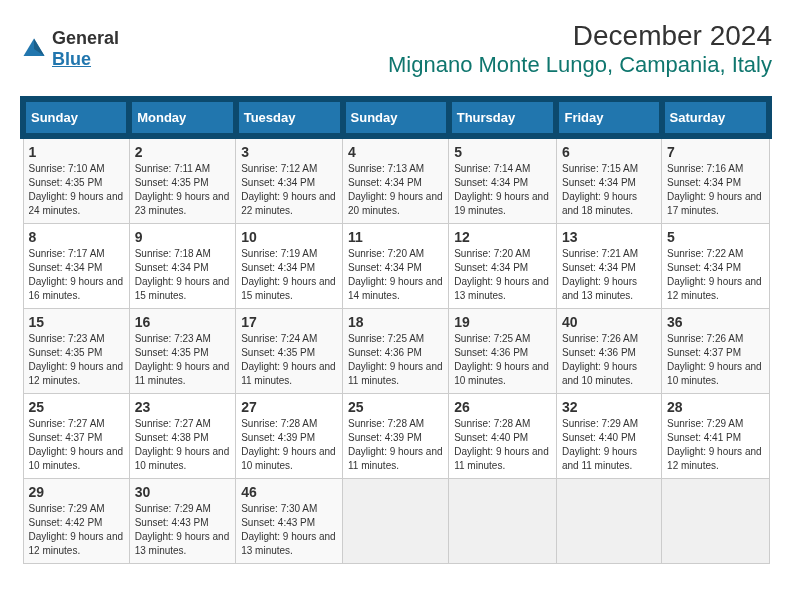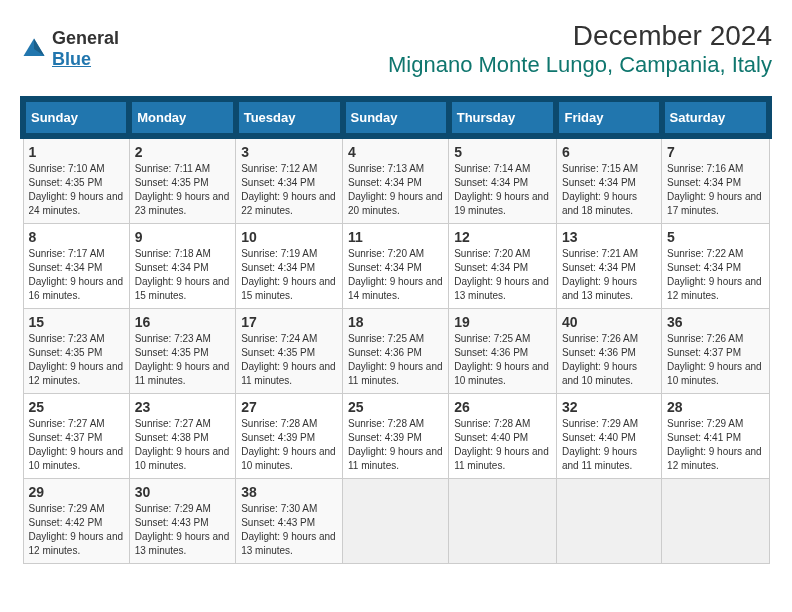--- a/index.html
+++ b/index.html
@@ -244,21 +244,21 @@
       <tr>
         <td>
         <span class="day-number">29</span>
         <span class="day-info">Sunrise: 7:29 AM<br>Sunset: 4:42 PM<br>Daylight: 9 hours and 12 minutes.</span>
       </td>
         <td>
         <span class="day-number">30</span>
         <span class="day-info">Sunrise: 7:29 AM<br>Sunset: 4:43 PM<br>Daylight: 9 hours and 13 minutes.</span>
       </td>
         <td>
-        <span class="day-number">38</span>
+        <span class="day-number">46</span>
         <span class="day-info">Sunrise: 7:30 AM<br>Sunset: 4:43 PM<br>Daylight: 9 hours and 13 minutes.</span>
       </td>
         <td class="empty-cell"></td>
         <td class="empty-cell"></td>
         <td class="empty-cell"></td>
         <td class="empty-cell"></td>
       </tr>
     </tbody>
 </table>
 

